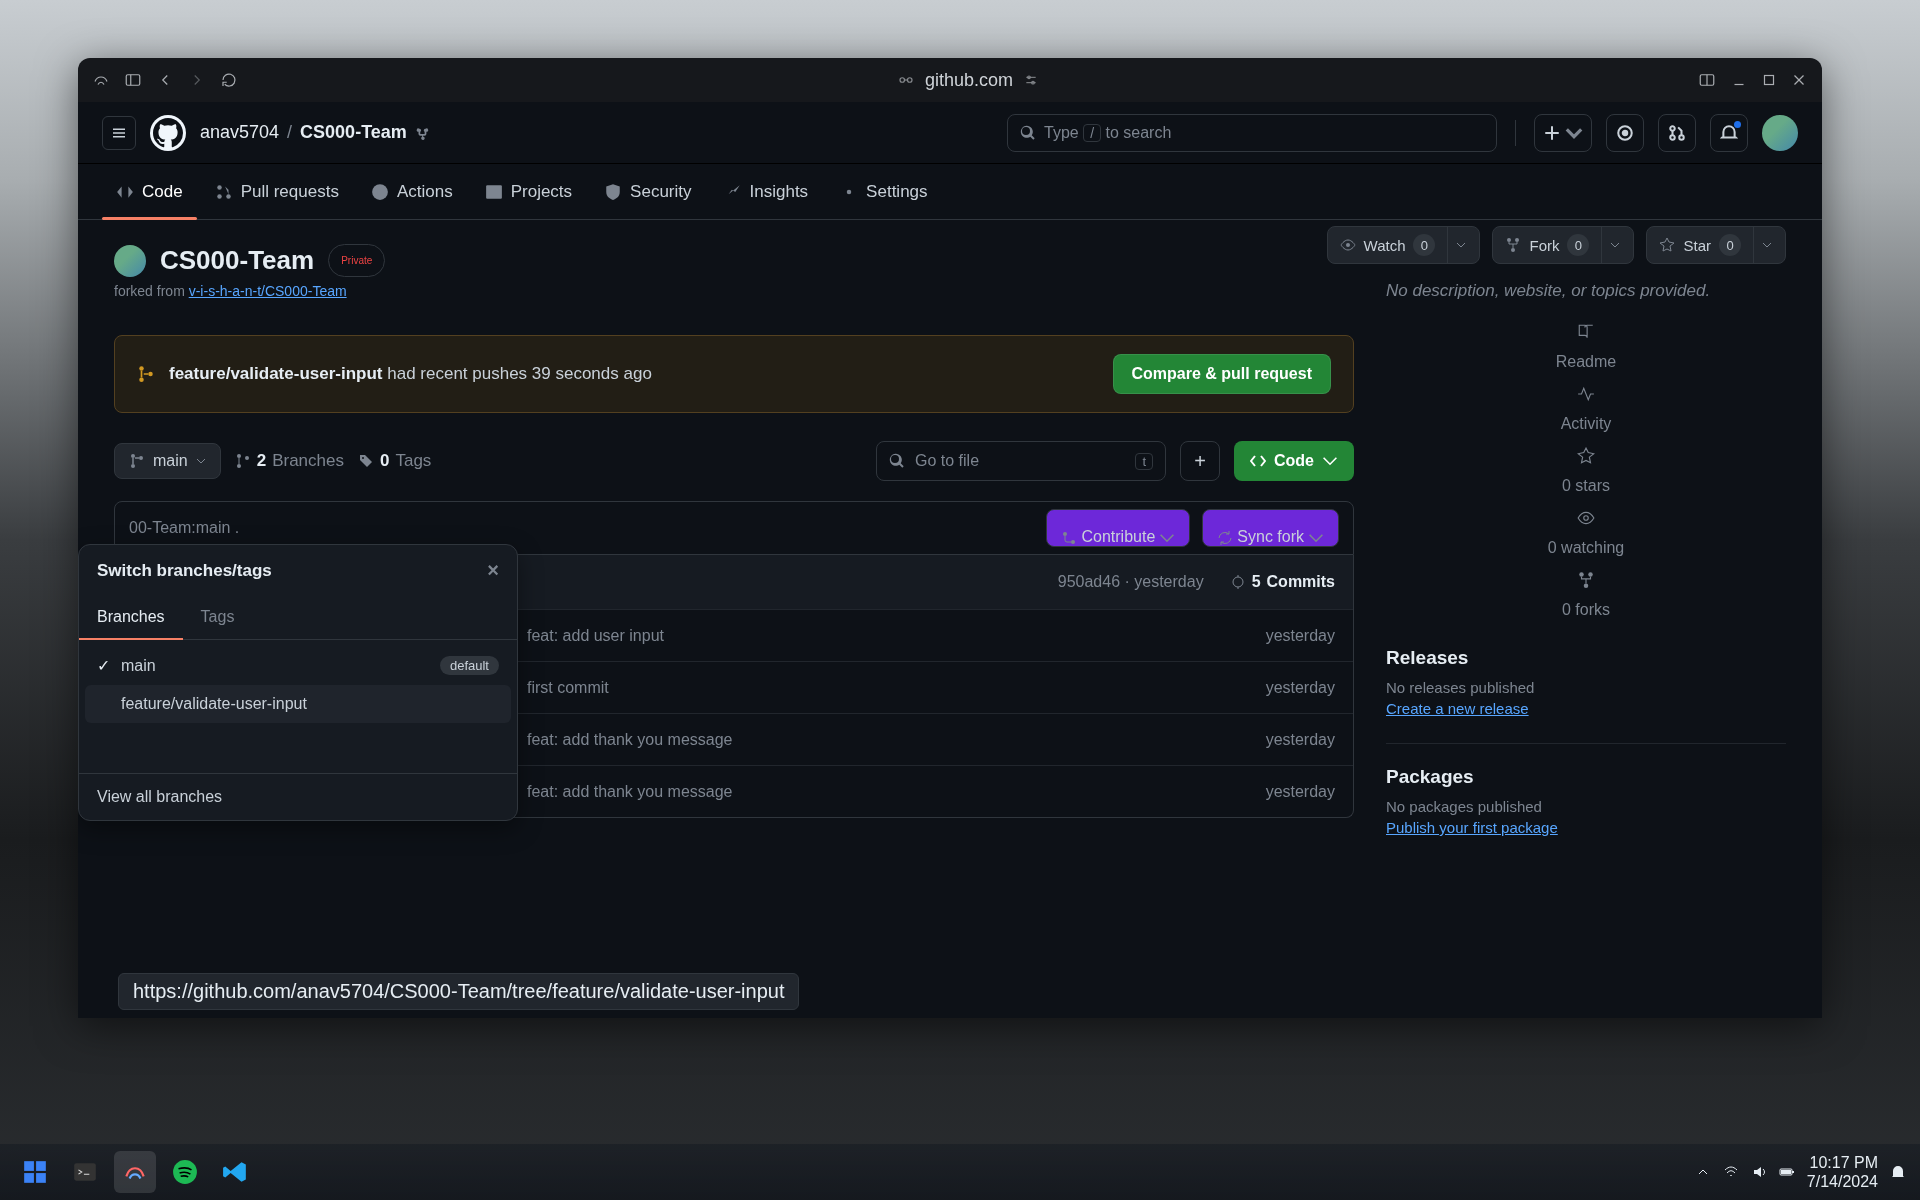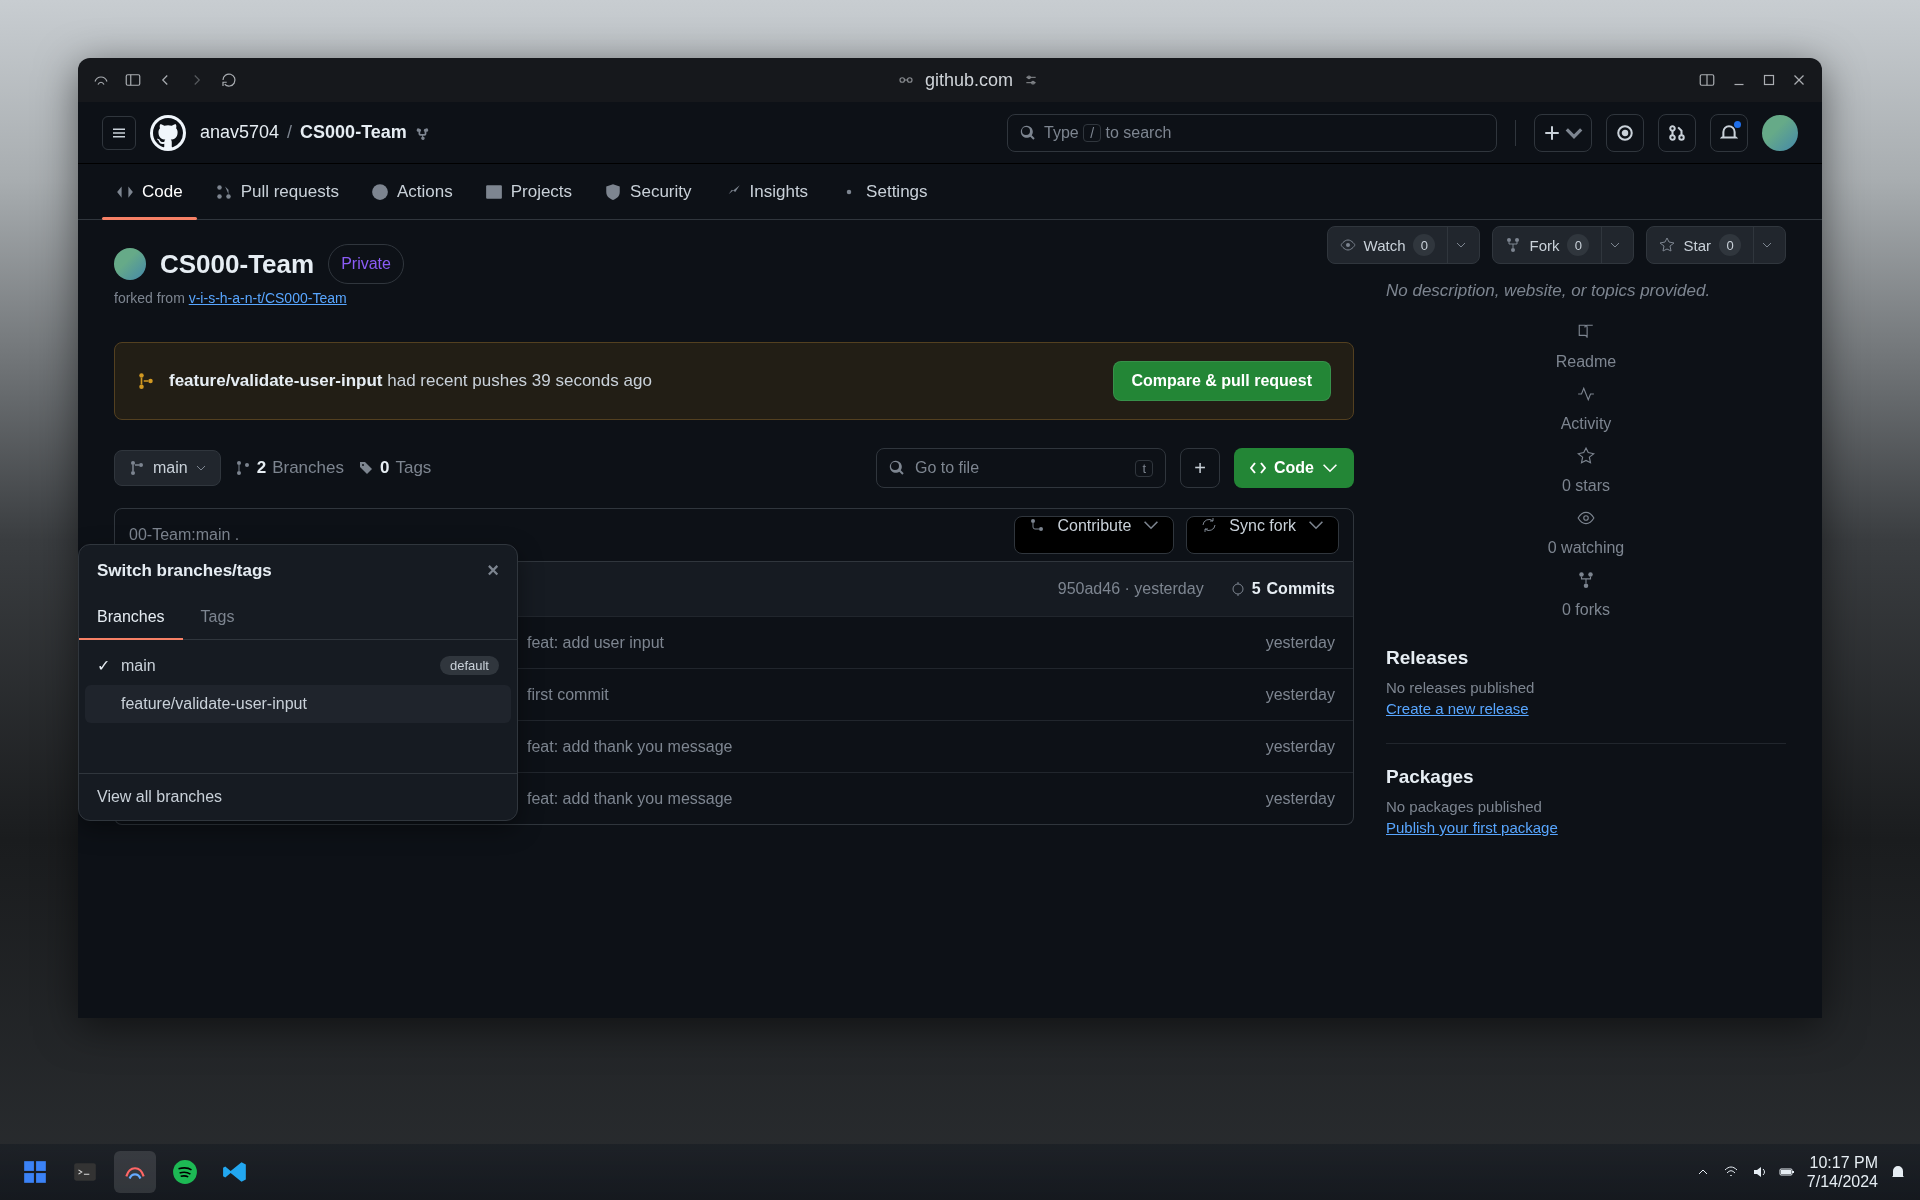--- a/index.html
+++ b/index.html
@@ -47,21 +47,21 @@
 
   
   .gh-body { background:#0d1117; height:calc(100% - 44px - 62px - 56px); padding:24px 36px; display:flex; gap:32px; color:#e6edf3; overflow:hidden;}
   .left-col { flex:1; min-width:0;}
   .right-col { width:400px;}
 
   
   .titlewrap { display:flex; align-items:center; gap:14px; margin-bottom:6px;}
   .titlewrap .mini-ava { width:32px; height:32px; border-radius:50%; background:linear-gradient(135deg,#6a8 40%,#48a 100%);}
   .titlewrap .name { font-size:26px; font-weight:600;}
-  .priv-badge { border:1px solid #30363d; border-radius:20px; padding:10px 12px; font-size:16px; color:#8b5cf6;}
+  .priv-badge { border:1px solid #30363d; border-radius:20px; padding:10px 12px; font-size:10px; color:#ef4444;}
   .forked { font-size:14px; color:#7d8590; margin-bottom:4px;}
   .forked a { color:#58a6ff; text-decoration:underline;}
   .title-actions { position:absolute; right:36px; top:186px; display:flex; gap:12px;}
   .ta-btn { height:38px; border:1px solid #30363d; background:#21262d; border-radius:8px; display:flex; align-items:center; padding:0 6px 0 12px; gap:8px; color:#c9d1d9; font-size:15px; cursor:pointer;}
   .ta-btn svg { width:16px; height:16px; fill:#7d8590;}
   .ta-btn .count { background:#30363d; border-radius:50%; min-width:22px; height:22px; display:flex; align-items:center; justify-content:center; font-size:13px;}
   .ta-btn .caret { width:26px; border-left:1px solid #30363d; height:100%; display:flex; align-items:center; justify-content:center; margin-left:4px;}
   .ta-btn .caret svg { width:10px; height:10px; fill:#7d8590;}
 
   
@@ -100,21 +100,21 @@
   .bp-list { padding:6px;}
   .bp-item { padding:10px 12px; border-radius:6px; display:flex; align-items:center; gap:10px; cursor:pointer; color:#c9d1d9; font-size:16px;}
   .bp-item.hovered { background:#1f242c;}
   .bp-item .chk { width:14px; color:#e6edf3;}
   .bp-item .def { margin-left:auto; background:#30363d; border-radius:14px; padding:2px 10px; font-size:13px; color:#c9d1d9;}
   .bp-footer { border-top:1px solid #30363d; padding:14px 18px; color:#c9d1d9; cursor:pointer; font-size:16px;margin-top:44px;}
 
   
   .sync-row { margin-top:20px; height:54px; border:1px solid #30363d; border-radius:8px 8px 0 0; display:flex; align-items:center; padding:0 14px; gap:12px; color:#7d8590; font-size:16px;}
   .sync-row .behind-text { flex:1;}
-  .sync-btn { background:#000000; border:1px solid #30363d; border-radius:8px; height:38px; padding:0 14px; display:flex; align-items:flex-start; gap:12px; color:#c9d1d9; cursor:pointer;}
+  .sync-btn { background:#6d28d9; border:1px solid #30363d; border-radius:8px; height:38px; padding:0 14px; display:flex; align-items:flex-end; gap:4px; color:#c9d1d9; cursor:pointer;}
   .sync-btn svg { width:16px; height:16px; fill:#7d8590;}
 
   
   .listbox { border:1px solid #30363d; border-top:none; border-radius:0 0 8px 8px; overflow:hidden;}
   .list-head { height:54px; background:#161b22; display:flex; align-items:center; padding:0 18px; color:#7d8590; font-size:16px; gap:12px;}
   .list-head .sha { margin-left:auto; color:#7d8590;}
   .list-head .commits { display:flex; align-items:center; gap:6px; color:#e6edf3; font-weight:600; margin-left:14px;}
   .list-head .commits svg { width:16px; height:16px; fill:#7d8590;}
   .row { height:52px; border-top:1px solid #21262d; display:flex; align-items:center; padding:0 18px; gap:14px; color:#7d8590; font-size:16px;}
   .row .fname { width:380px; color:#c9d1d9;}
@@ -587,20 +587,21 @@
             <span class="def">default</span>
           </div>
         <div class="bp-item hovered">
             <span class="chk"></span>
             <span>feature/validate-user-input</span>
           </div>
       </div>
       <div class="bp-footer">View all branches</div>
     </div>
 
+    <div class="hover-url">https://github.com/anav5704/CS000-Team/tree/feature/validate-user-input</div>
 
   </div>
 
 </div>
 
 <div class="taskbar">
   <div class="tb-icon start">
       <svg viewBox="0 0 24 24">
         <rect x="2" y="2" width="9" height="9" fill="#3b82f6"></rect>
         <rect x="13" y="2" width="9" height="9" fill="#3b82f6"></rect>

